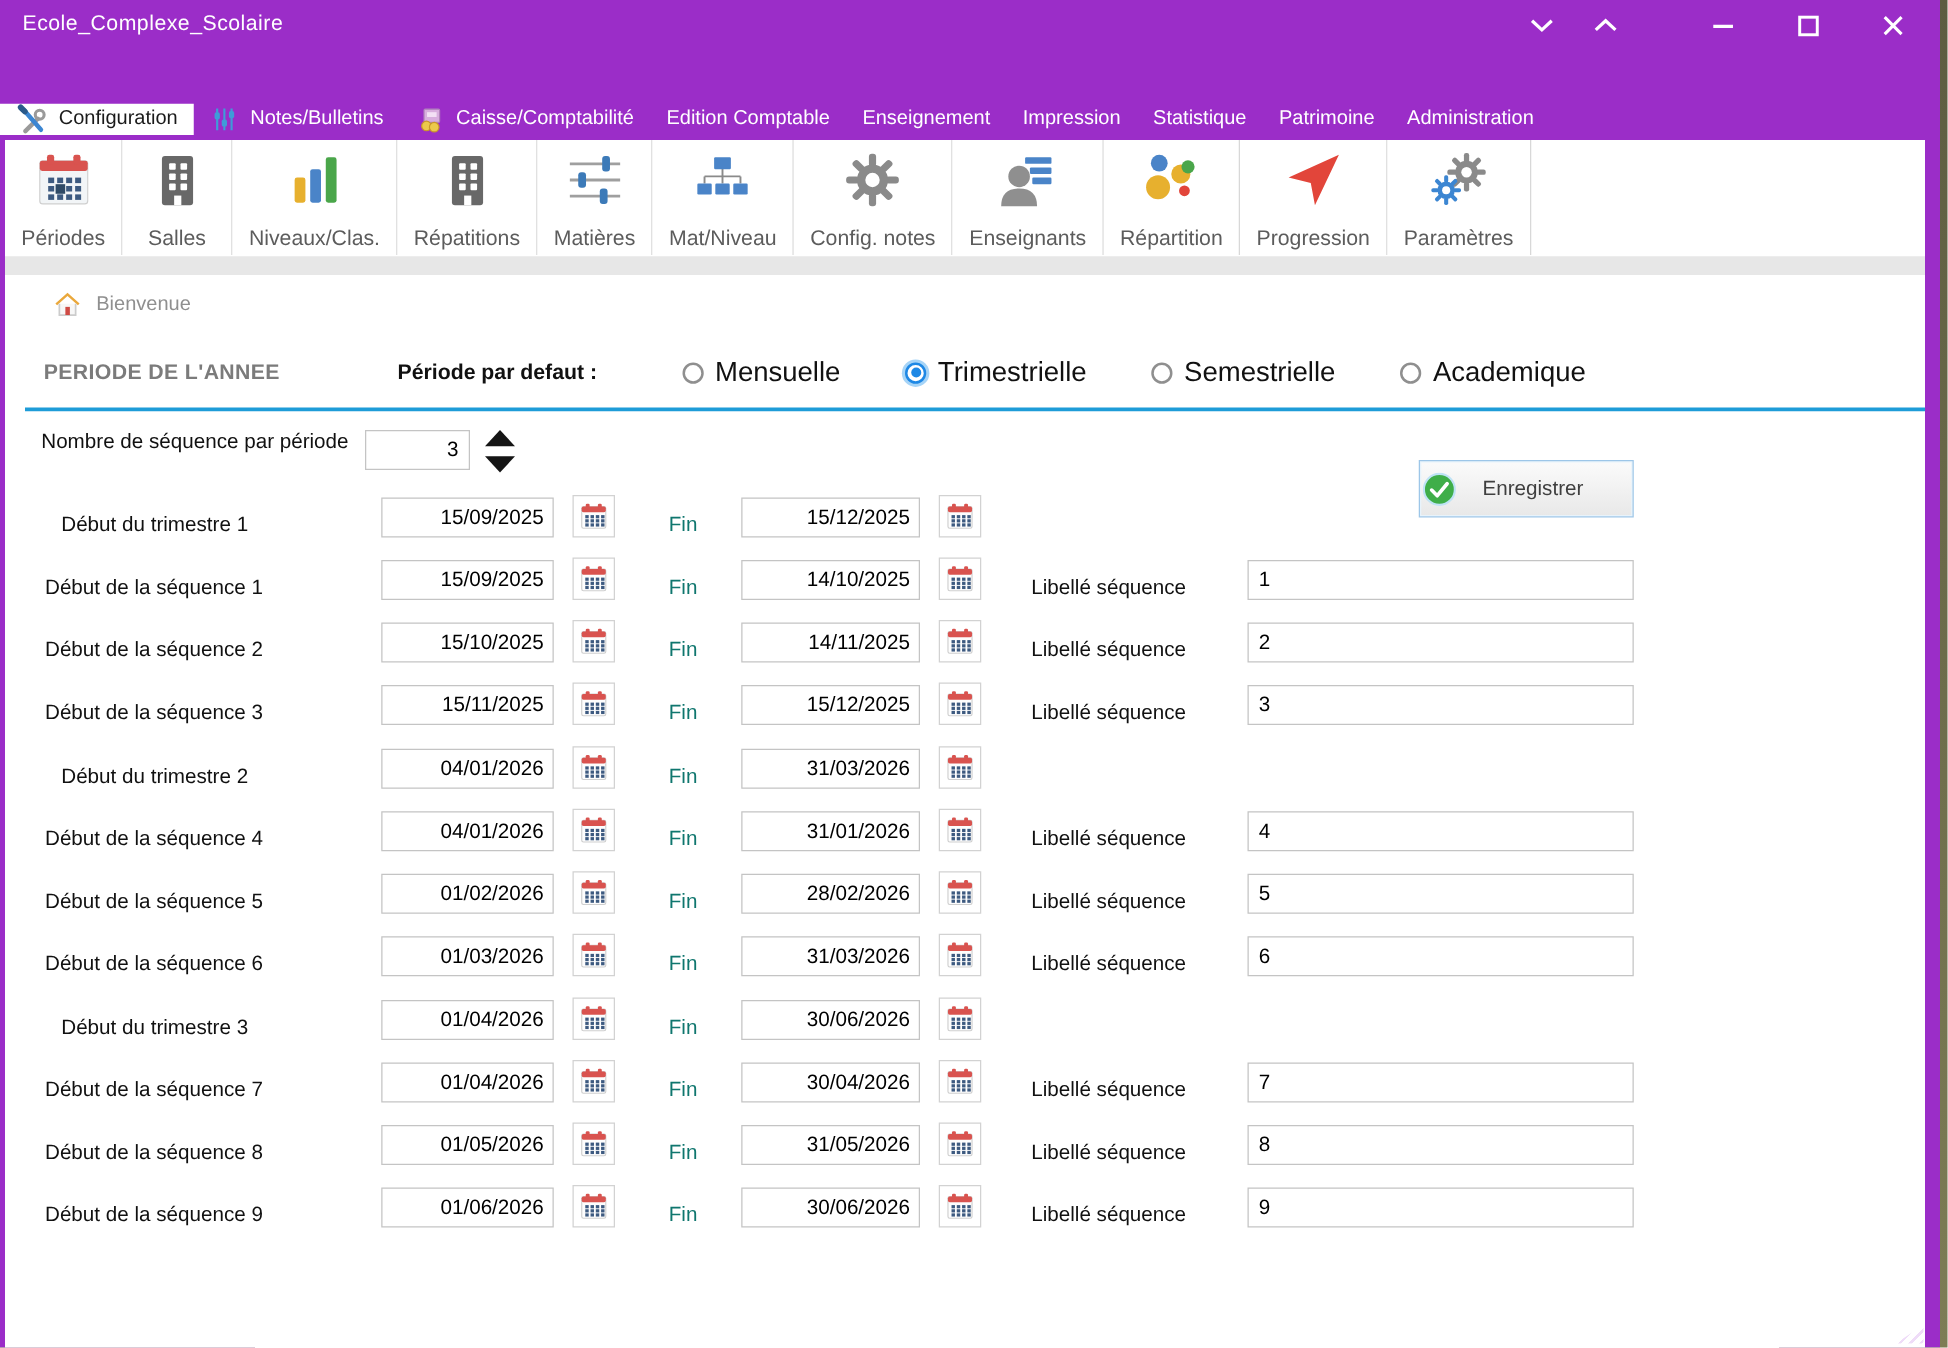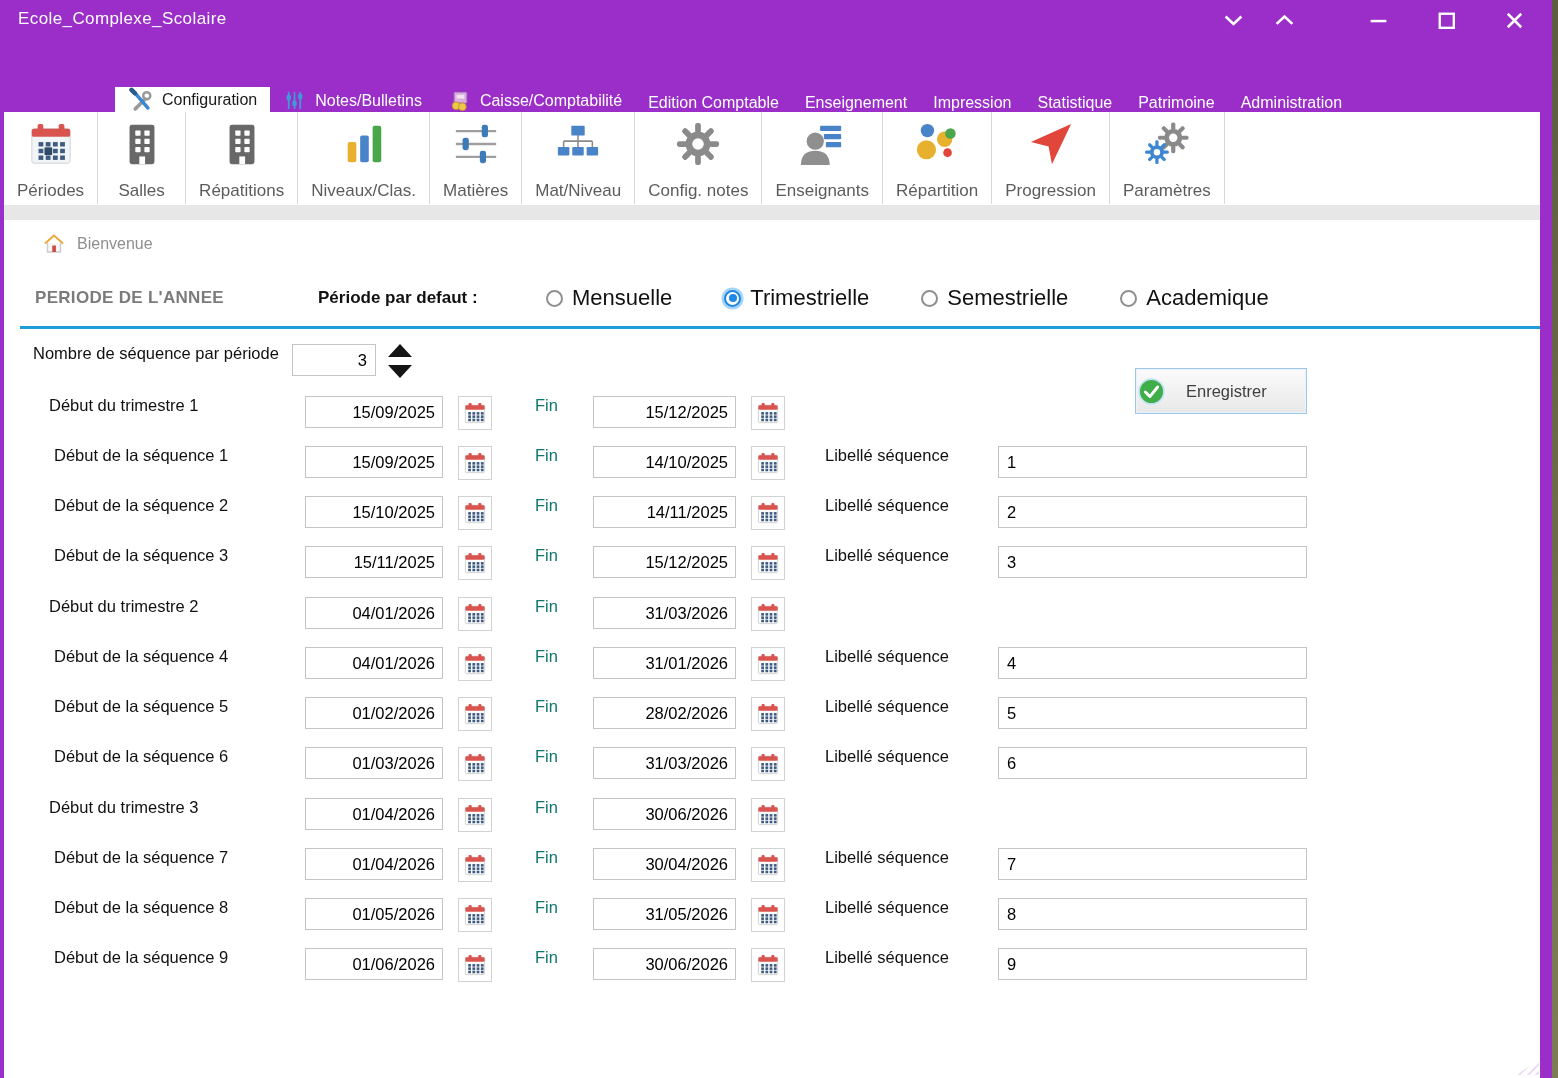--- a/index.html
+++ b/index.html
@@ -7,21 +7,21 @@
   input,button{font-family:inherit;outline:none}
 
   .window{position:absolute;left:0;top:0;width:1552px;height:1078px;background:#9b2dc8}
 
   
   .titlebar{position:absolute;top:0;left:0;right:0;height:40px}
   .title{position:absolute;left:18px;top:9px;color:#fff;font-size:17px;letter-spacing:.4px}
   .win-btn{position:absolute;top:7px;width:28px;height:26px;display:flex;align-items:center;justify-content:center;background:transparent;border:none;padding:0;cursor:default}
 
   
-  .menubar{position:absolute;top:78px;left:0;right:12px;height:34px;display:flex;align-items:flex-end;padding-left:115px;box-sizing:border-box}
+  .menubar{position:absolute;top:78px;left:0;right:12px;height:34px;display:flex;align-items:center;box-sizing:border-box}
   .menu-item{display:flex;align-items:center;gap:9px;padding:0 13px;color:#fff;font-size:16px;white-space:nowrap}
   .menu-item.active{background:#fff;color:#1a1a1a}
   .mi-icon{display:flex;align-items:center}
 
   
   .app-body{position:absolute;left:4px;top:112px;width:1536px;height:1012px;background:#fff;overflow:hidden}
 
   
   .toolbar{display:flex;height:92px;align-items:stretch}
   .tb-btn{display:flex;flex-direction:column;align-items:center;justify-content:space-between;padding:7px 13px 3px;border:none;border-right:1px solid #d8d8d8;background:#fff;font-size:17px;color:#5c5c5c;min-width:88px;box-sizing:border-box}
@@ -50,25 +50,25 @@
   .count-row{display:flex;align-items:flex-start;margin-top:15px;padding-left:29px;height:34px}
   .count-label{font-size:16.5px;color:#111}
   .count-input{width:84px;height:32px;margin-left:13px;text-align:right;padding-right:8px;font-size:16.5px;border:1px solid #c4c4c4;box-sizing:border-box}
   .spinner{display:flex;flex-direction:column;gap:8px;margin-left:12px}
   .spin-up{width:0;height:0;border-left:12px solid transparent;border-right:12px solid transparent;border-bottom:13px solid #151515;cursor:default}
   .spin-down{width:0;height:0;border-left:12px solid transparent;border-right:12px solid transparent;border-top:13px solid #151515;cursor:default}
 
   .save-btn{position:absolute;left:1131px;top:100px;width:172px;height:46px;display:flex;align-items:center;gap:21px;padding-left:2px;box-sizing:border-box;background:linear-gradient(#fbfbfb,#e8e8e8);border:1px solid #9dc6e8;box-shadow:0 0 0 1px #e8f3fb inset;font-size:16.5px;color:#3f3f3f}
 
   .rows{margin-top:18px}
-  .form-row{display:flex;align-items:flex-start;height:34px;margin-bottom:16px}
+  .form-row{display:flex;align-items:flex-end;height:34px;margin-bottom:16px}
   .form-row.trimestre{margin-top:17px}
   .row-label{font-size:16.5px;color:#111;box-sizing:border-box;flex-shrink:0;width:301px;white-space:nowrap}
   .form-row.trimestre .row-label{padding-left:45px}
-  .form-row.sequence .row-label{padding-left:50px}
+  .form-row.sequence .row-label{padding-left:32px}
   .date-input{width:138px;height:32px;border:1px solid #c4c4c4;text-align:right;padding-right:7px;font-size:16.5px;box-sizing:border-box}
   .date-input.end{margin-left:34px;width:143px}
   .cal-btn{width:34px;height:34px;margin-left:15px;border:1px solid #d2d2d2;background:#fff;display:flex;align-items:center;justify-content:center;padding:0}
   .fin-label{margin-left:43px;font-size:16.5px;color:#0f766e;width:24px}
   .lib-label{margin-left:40px;font-size:16.5px;color:#111;width:147px;white-space:nowrap}
   .lib-input{margin-left:26px;width:309px;height:32px;border:1px solid #c4c4c4;padding-left:8px;font-size:16.5px;box-sizing:border-box}
 
   .grip{position:absolute;right:13px;bottom:3px;width:23px;height:15px;background:repeating-linear-gradient(135deg,#efdcf8 0 2px,rgba(0,0,0,0) 2px 6px);clip-path:polygon(100% 0,100% 100%,0 100%)}
 </style>
 </head>
@@ -204,41 +204,41 @@
               <rect x="17" y="27" width="5.5" height="5.5" rx="0.8" fill="#fff"></rect>
               <rect x="26.5" y="27" width="5.5" height="5.5" rx="0.8" fill="#fff"></rect>
               <rect x="21.2" y="37" width="6" height="8" fill="#fff"></rect>
             </svg>
           </span>
           <span class="tb-label">Salles</span>
         </button>
         <button class="tb-btn">
           <span class="tb-icon">
             <svg viewBox="0 0 48 48" width="46" height="46">
+              <rect x="7" y="22" width="9" height="21" rx="2" fill="#e7b02e"></rect>
+              <rect x="20" y="15" width="9" height="28" rx="2" fill="#4a84c8"></rect>
+              <rect x="33" y="5" width="9" height="38" rx="2" fill="#4aa64a"></rect>
+            </svg>
+          </span>
+          <span class="tb-label">Niveaux/Clas.</span>
+        </button>
+        <button class="tb-btn">
+          <span class="tb-icon">
+            <svg viewBox="0 0 48 48" width="46" height="46">
               <rect x="11" y="4" width="26" height="41" rx="2.5" fill="#686868"></rect>
               <rect x="17" y="10" width="5.5" height="5.5" rx="0.8" fill="#fff"></rect>
               <rect x="26.5" y="10" width="5.5" height="5.5" rx="0.8" fill="#fff"></rect>
               <rect x="17" y="18.5" width="5.5" height="5.5" rx="0.8" fill="#fff"></rect>
               <rect x="26.5" y="18.5" width="5.5" height="5.5" rx="0.8" fill="#fff"></rect>
               <rect x="17" y="27" width="5.5" height="5.5" rx="0.8" fill="#fff"></rect>
               <rect x="26.5" y="27" width="5.5" height="5.5" rx="0.8" fill="#fff"></rect>
               <rect x="21.2" y="37" width="6" height="8" fill="#fff"></rect>
             </svg>
           </span>
           <span class="tb-label">Répatitions</span>
-        </button>
-        <button class="tb-btn">
-          <span class="tb-icon">
-            <svg viewBox="0 0 48 48" width="46" height="46">
-              <rect x="7" y="22" width="9" height="21" rx="2" fill="#e7b02e"></rect>
-              <rect x="20" y="15" width="9" height="28" rx="2" fill="#4a84c8"></rect>
-              <rect x="33" y="5" width="9" height="38" rx="2" fill="#4aa64a"></rect>
-            </svg>
-          </span>
-          <span class="tb-label">Niveaux/Clas.</span>
         </button>
         <button class="tb-btn">
           <span class="tb-icon">
             <svg viewBox="0 0 48 48" width="46" height="46">
               <g stroke="#9f9f9f" stroke-width="2.4">
                 <line x1="3" y1="10.5" x2="45" y2="10.5"></line>
                 <line x1="3" y1="24" x2="45" y2="24"></line>
                 <line x1="3" y1="37.5" x2="45" y2="37.5"></line>
               </g>
               <g fill="#3c7ab8">

